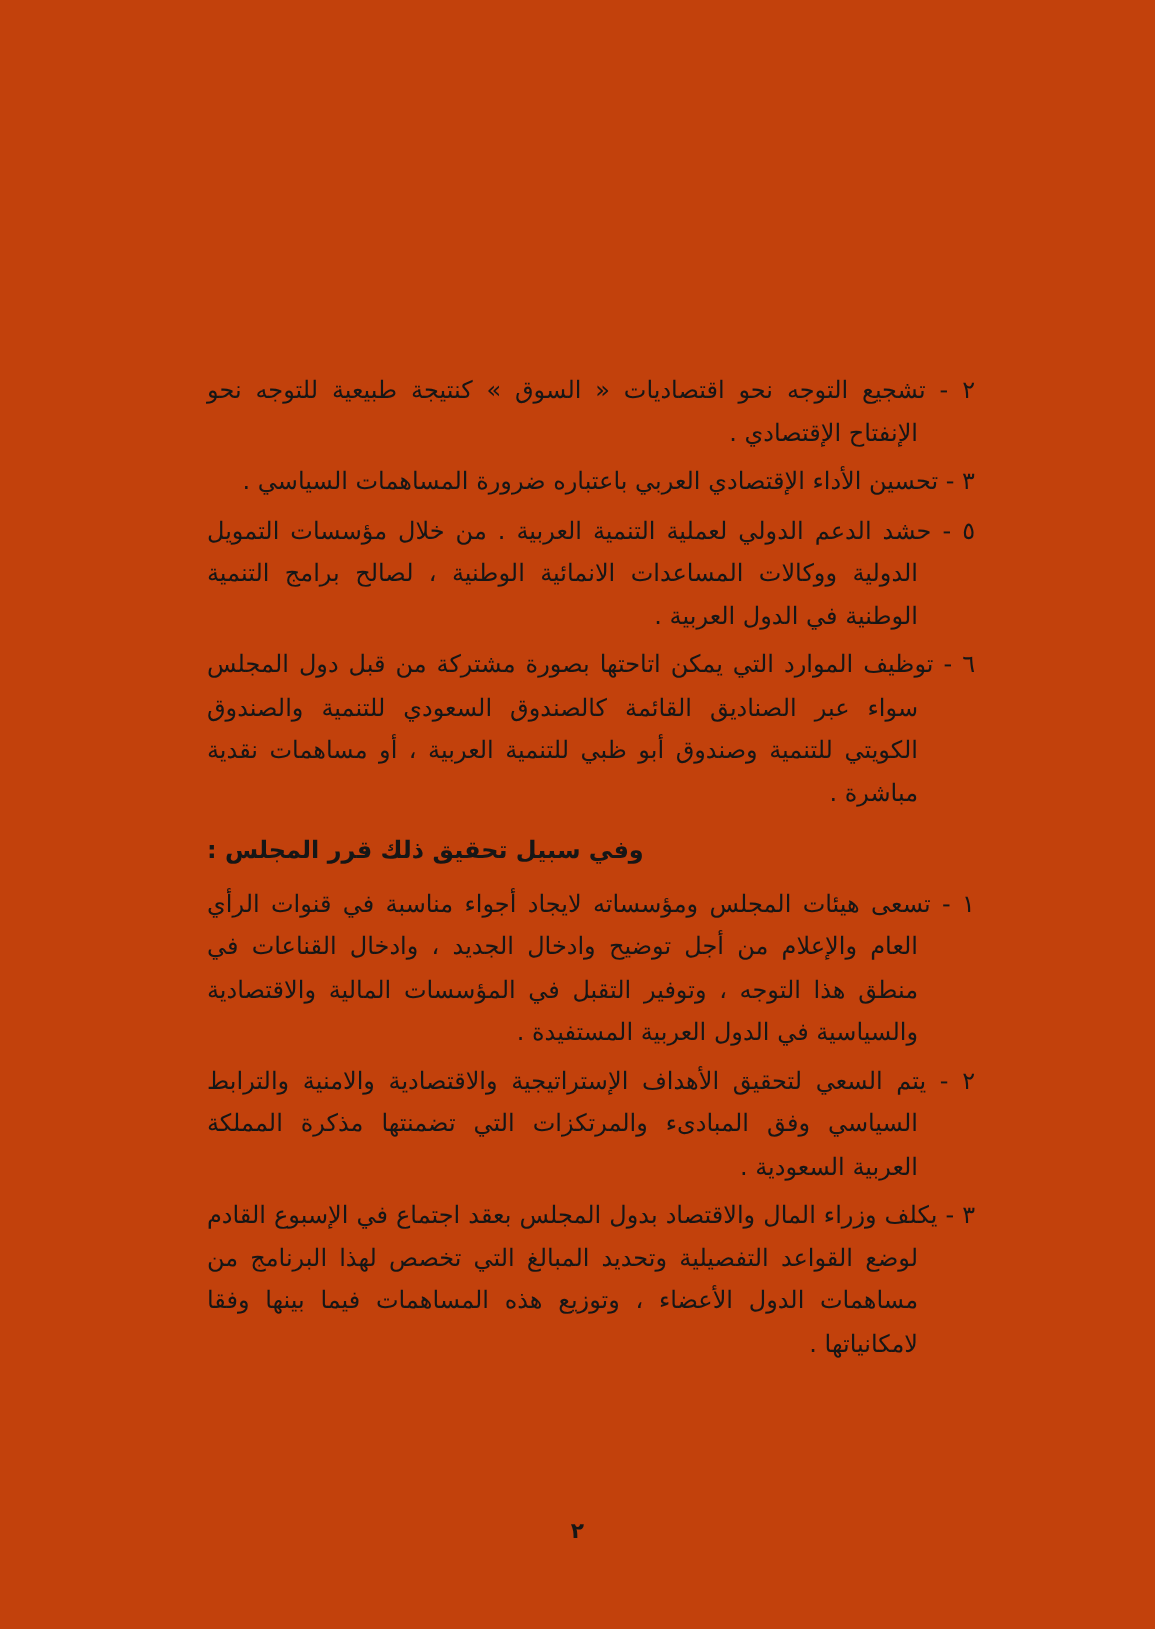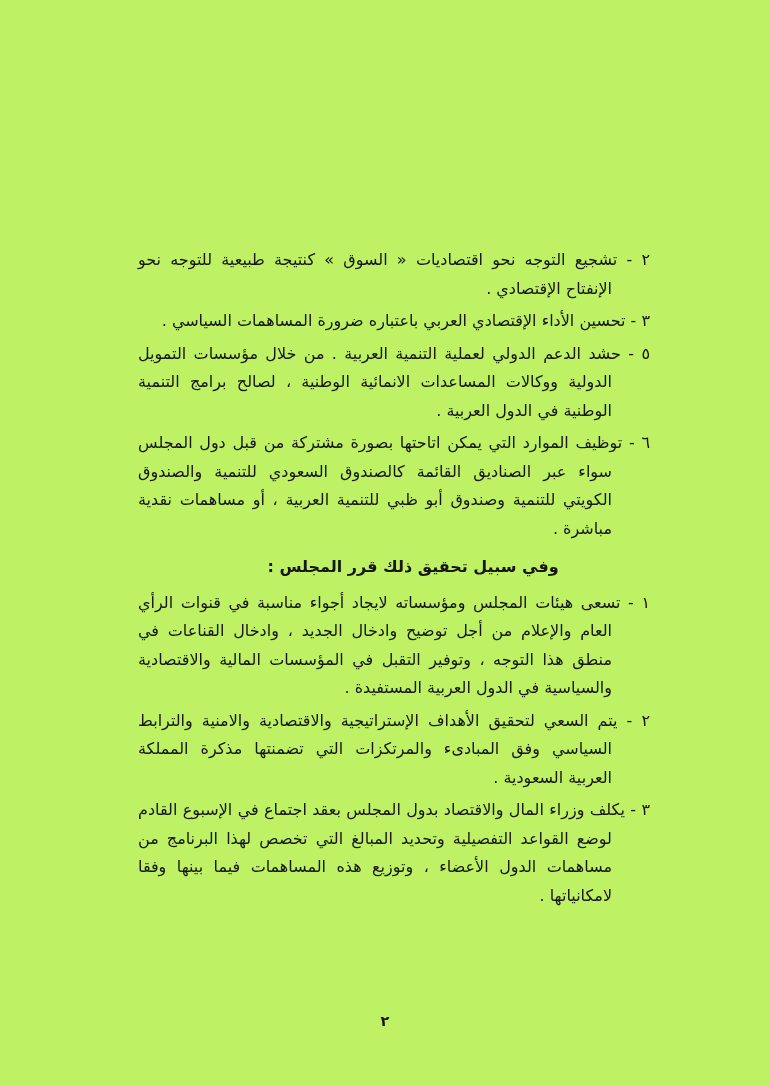--- a/index.html
+++ b/index.html
@@ -4,21 +4,21 @@
 <style>
   html, body {
     margin: 0;
     padding: 0;
     background: #ffffff;
   }
   .page {
     position: relative;
     width: 770px;
     height: 1086px;
-    background: #bef264;
+    background: #c2410c;
     overflow: hidden;
     font-family: "DejaVu Sans", sans-serif;
     color: #161616;
   }
   .content {
     position: absolute;
     top: 246px;
     right: 120px;
     width: 512px;
     direction: rtl;
@@ -29,21 +29,21 @@
   .doc-item {
     padding-right: 38px;
     text-indent: -38px;
     margin: 0 0 4px 0;
   }
   .doc-item .num {
     white-space: nowrap;
   }
   .section-heading {
     font-weight: bold;
-    text-align: center;
+    text-align: left;
     margin: 10px 0 7px 0;
     padding-right: 0;
   }
   .page-number {
     position: absolute;
     top: 1013px;
     left: 0;
     width: 770px;
     text-align: center;
     direction: rtl;

